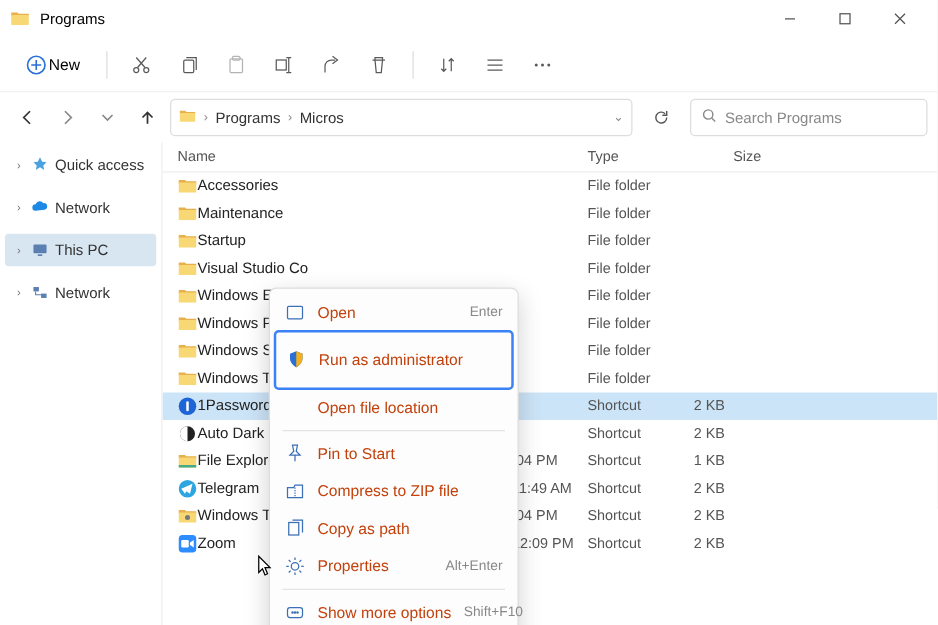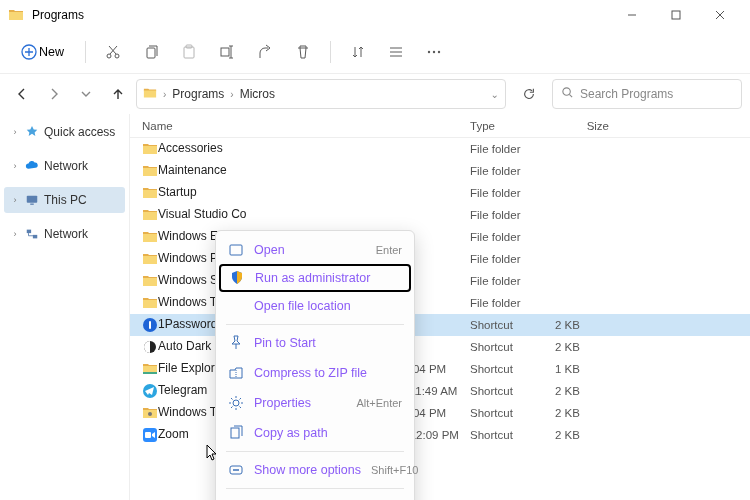--- a/index.html
+++ b/index.html
@@ -53,23 +53,23 @@
 .row.selected { background:#cce4f7; }
 .row .c-name { flex:0 0 210px; padding-left:12px; display:flex; align-items:flex-start; gap:0; white-space:nowrap; overflow:hidden; }
 .row .c-date { flex:0 0 130px; color:#555; font-size:11.5px; white-space:nowrap; }
 .row .c-type { flex:0 0 85px; color:#555; font-size:11.5px; }
 .row .c-size { flex:0 0 70px; color:#555; font-size:11.5px; padding-right:16px; }
 .ficon { width:16px; height:16px; flex-shrink:0; }
 
 
 .ctxmenu { position:absolute; left:215px; top:116px; width:200px; background:#fdfdfd; border:1px solid #ddd; border-radius:6px; box-shadow:0 6px 20px rgba(0,0,0,0.18); padding:4px; z-index:50; font-size:12.5px; }
 .ctxitem { height:30px; display:flex; align-items:center; padding:0 8px; border-radius:4px; gap:10px; position:relative; }
-.ctxitem.highlight { border:2px solid #000000; height:28px; margin:-1px; }
+.ctxitem.highlight { border:2px solid #3b82f6; height:48px; margin:-1px; }
 .ctxitem .cicn { width:16px; height:16px; flex-shrink:0; display:flex; align-items:center; justify-content:center; color:#3b6fb6; }
-.ctxitem .clabel { flex:1; color:#8b5cf6; white-space:nowrap; }
+.ctxitem .clabel { flex:1; color:#c2410c; white-space:nowrap; }
 .ctxitem .chint { color:#888; font-size:11px; }
 .ctxsep { height:1px; background:#e4e4e4; margin:3px 6px; }
 .ctxquick { height:30px; display:flex; align-items:center; justify-content:flex-start; gap:12px; padding:0 10px; }
 
 
 .statusbar { height:22px; border-top:1px solid #eee; display:flex; align-items:center; font-size:11px; color:#555; padding:0 10px; gap:16px; }
 .statusbar .spacer { flex:1; }
 .viewtoggle { display:flex; gap:2px; }
 .viewtoggle .vbtn { width:20px; height:16px; border:1px solid #ccc; display:flex; align-items:center; justify-content:center; }
 .viewtoggle .vbtn.active { background:#cce4f7; border-color:#7ab; }
@@ -493,35 +493,35 @@
             <svg viewBox="0 0 16 16">
               <path d="M2 5h5l1-2h6v10H2z" fill="none" stroke="currentColor"></path>
               <path d="M8 5v7" stroke="currentColor" stroke-dasharray="1 1"></path>
             </svg>
           </span>
         <span class="clabel">Compress to ZIP file</span>
       </div>
       <div class="ctxitem">
         <span class="cicn">
             <svg viewBox="0 0 16 16">
+              <rect x="3" y="3" width="8" height="10" fill="none" stroke="currentColor"></rect>
+              <path d="M6 1h8v10" fill="none" stroke="currentColor"></path>
+            </svg>
+          </span>
+        <span class="clabel">Copy as path</span>
+      </div>
+      <div class="ctxitem">
+        <span class="cicn">
+            <svg viewBox="0 0 16 16">
               <circle cx="8" cy="8" r="3" fill="none" stroke="currentColor"></circle>
               <path d="M8 1v2M8 13v2M1 8h2M13 8h2M3 3l1.5 1.5M11.5 11.5L13 13M13 3l-1.5 1.5M4.5 11.5L3 13" stroke="currentColor"></path>
             </svg>
           </span>
         <span class="clabel">Properties</span>
         <span class="chint">Alt+Enter</span>
-      </div>
-      <div class="ctxitem">
-        <span class="cicn">
-            <svg viewBox="0 0 16 16">
-              <rect x="3" y="3" width="8" height="10" fill="none" stroke="currentColor"></rect>
-              <path d="M6 1h8v10" fill="none" stroke="currentColor"></path>
-            </svg>
-          </span>
-        <span class="clabel">Copy as path</span>
       </div>
       <div class="ctxsep"></div>
       <div class="ctxitem">
         <span class="cicn">
             <svg viewBox="0 0 16 16">
               <rect x="2" y="4" width="12" height="8" rx="2" fill="none" stroke="currentColor"></rect>
               <circle cx="6" cy="8" r="1" fill="currentColor"></circle>
               <circle cx="8" cy="8" r="1" fill="currentColor"></circle>
               <circle cx="10" cy="8" r="1" fill="currentColor"></circle>
             </svg>

